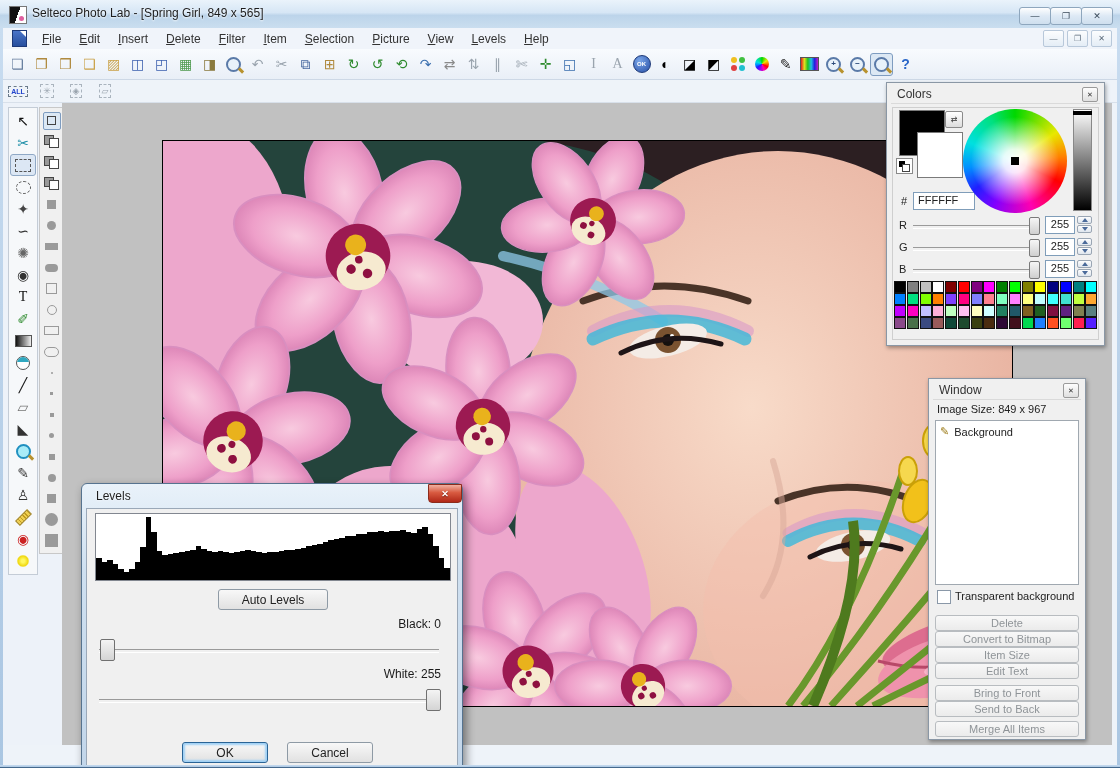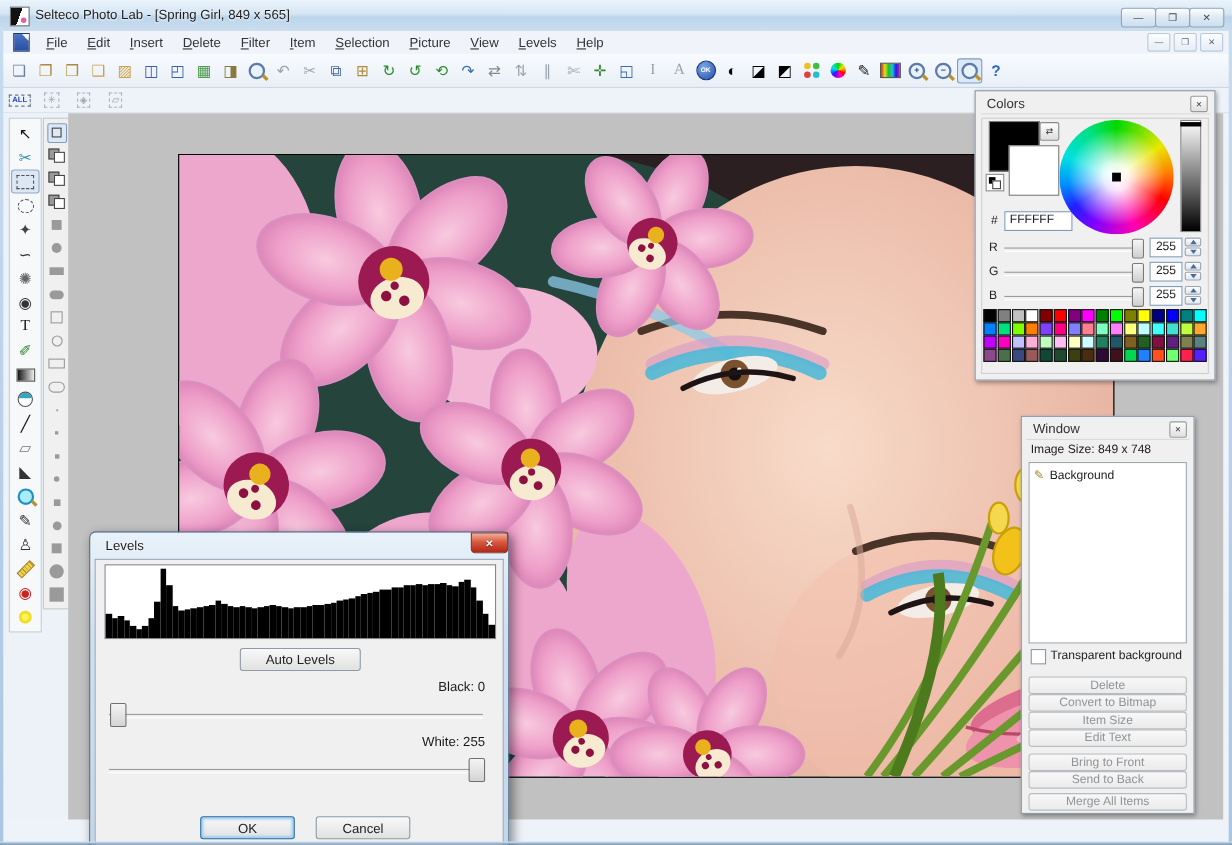--- a/index.html
+++ b/index.html
@@ -698,21 +698,21 @@
         <span class="swatch" style="background: rgb(112, 255, 112);"></span>
         <span class="swatch" style="background: rgb(255, 32, 80);"></span>
         <span class="swatch" style="background: rgb(85, 32, 255);"></span>
       </div>
   </div>
 
   <div class="panel" id="items-panel">
     <div class="paneltitle">Window</div>
     <div class="panelclose" style="right:6px;">✕</div>
     <div class="panelrule"></div>
-    <div class="imgsize">Image Size: 849 x 748</div>
+    <div class="imgsize">Image Size: 849 x 967</div>
     <div class="layerlist" id="layerlist">
         <div class="layerrow">
           <span class="pencil-ic">✎</span>
           <span>Background</span>
         </div>
       </div>
     <div class="chkbox"></div>
     <div class="chklabel">Transparent background</div>
     <div id="itembtns">
         <div class="itembtn" style="top: 236px;">Delete</div>

